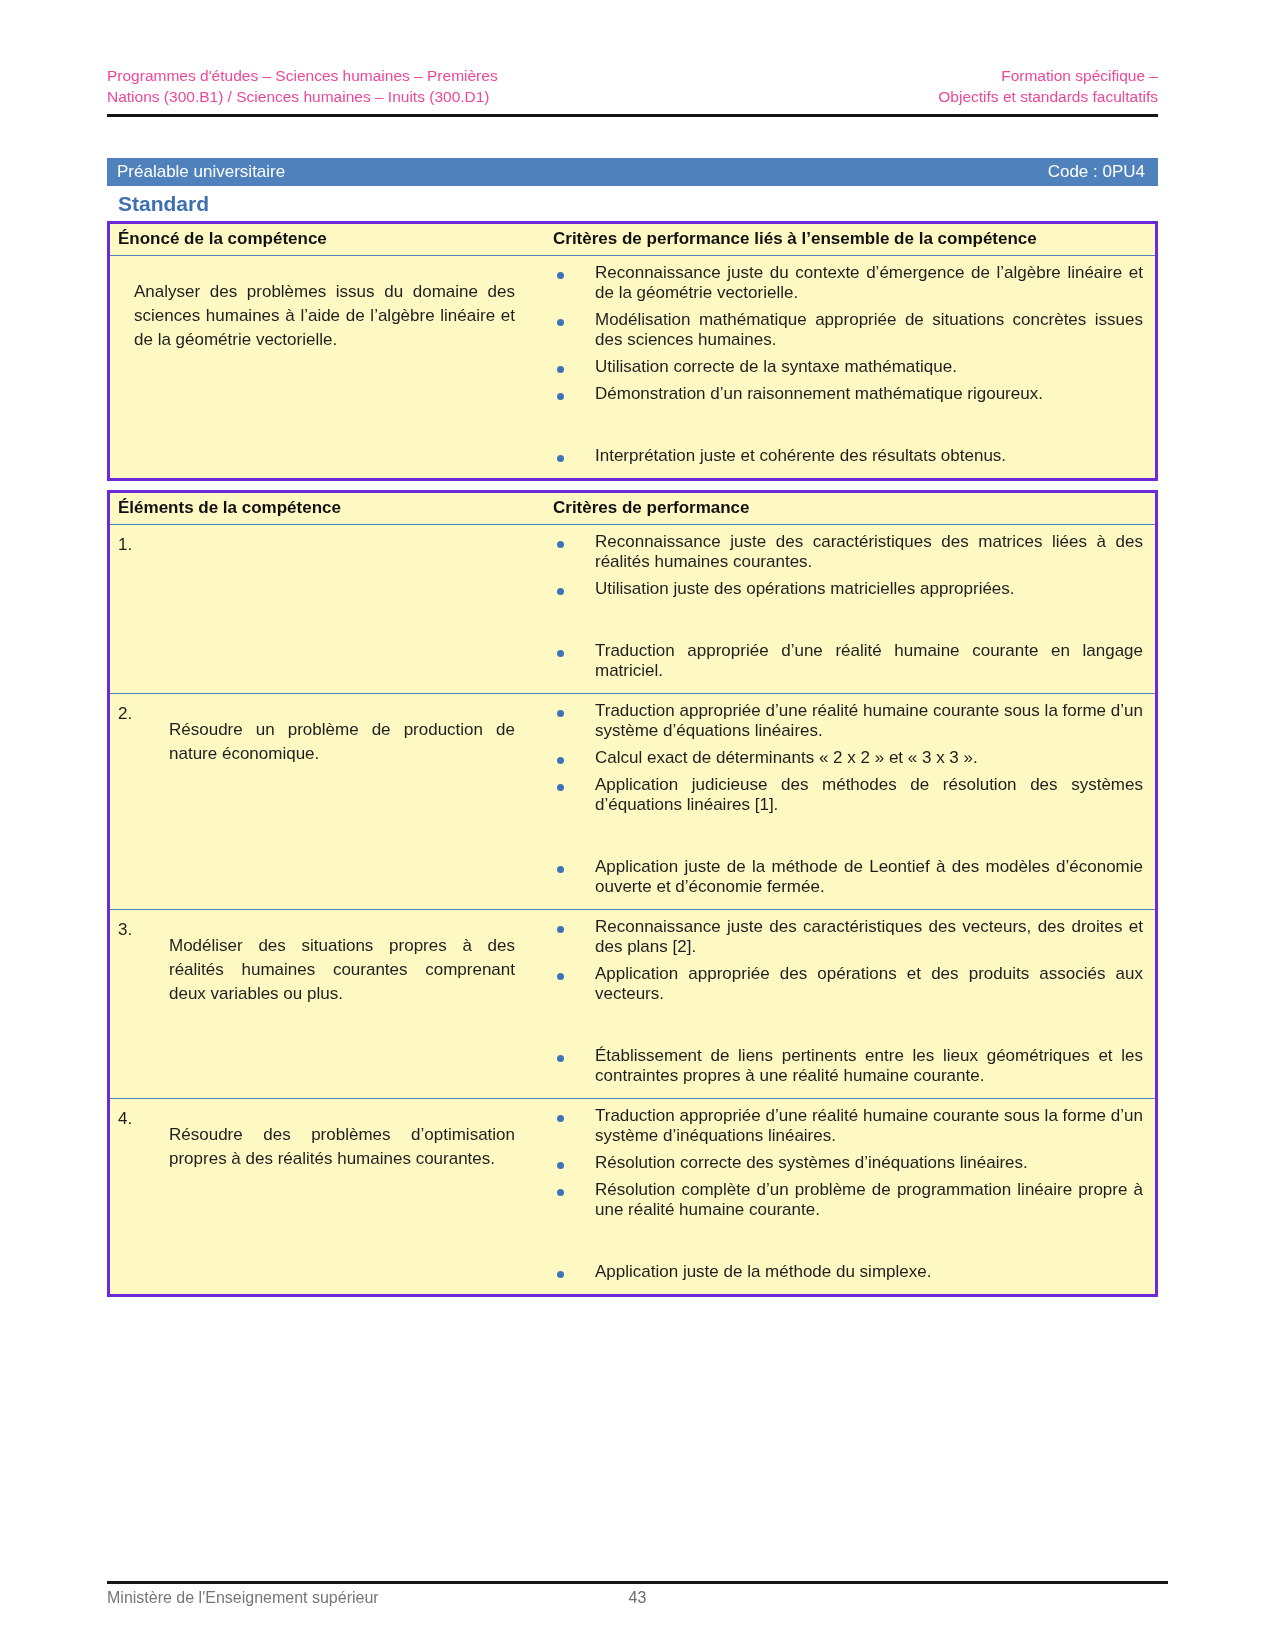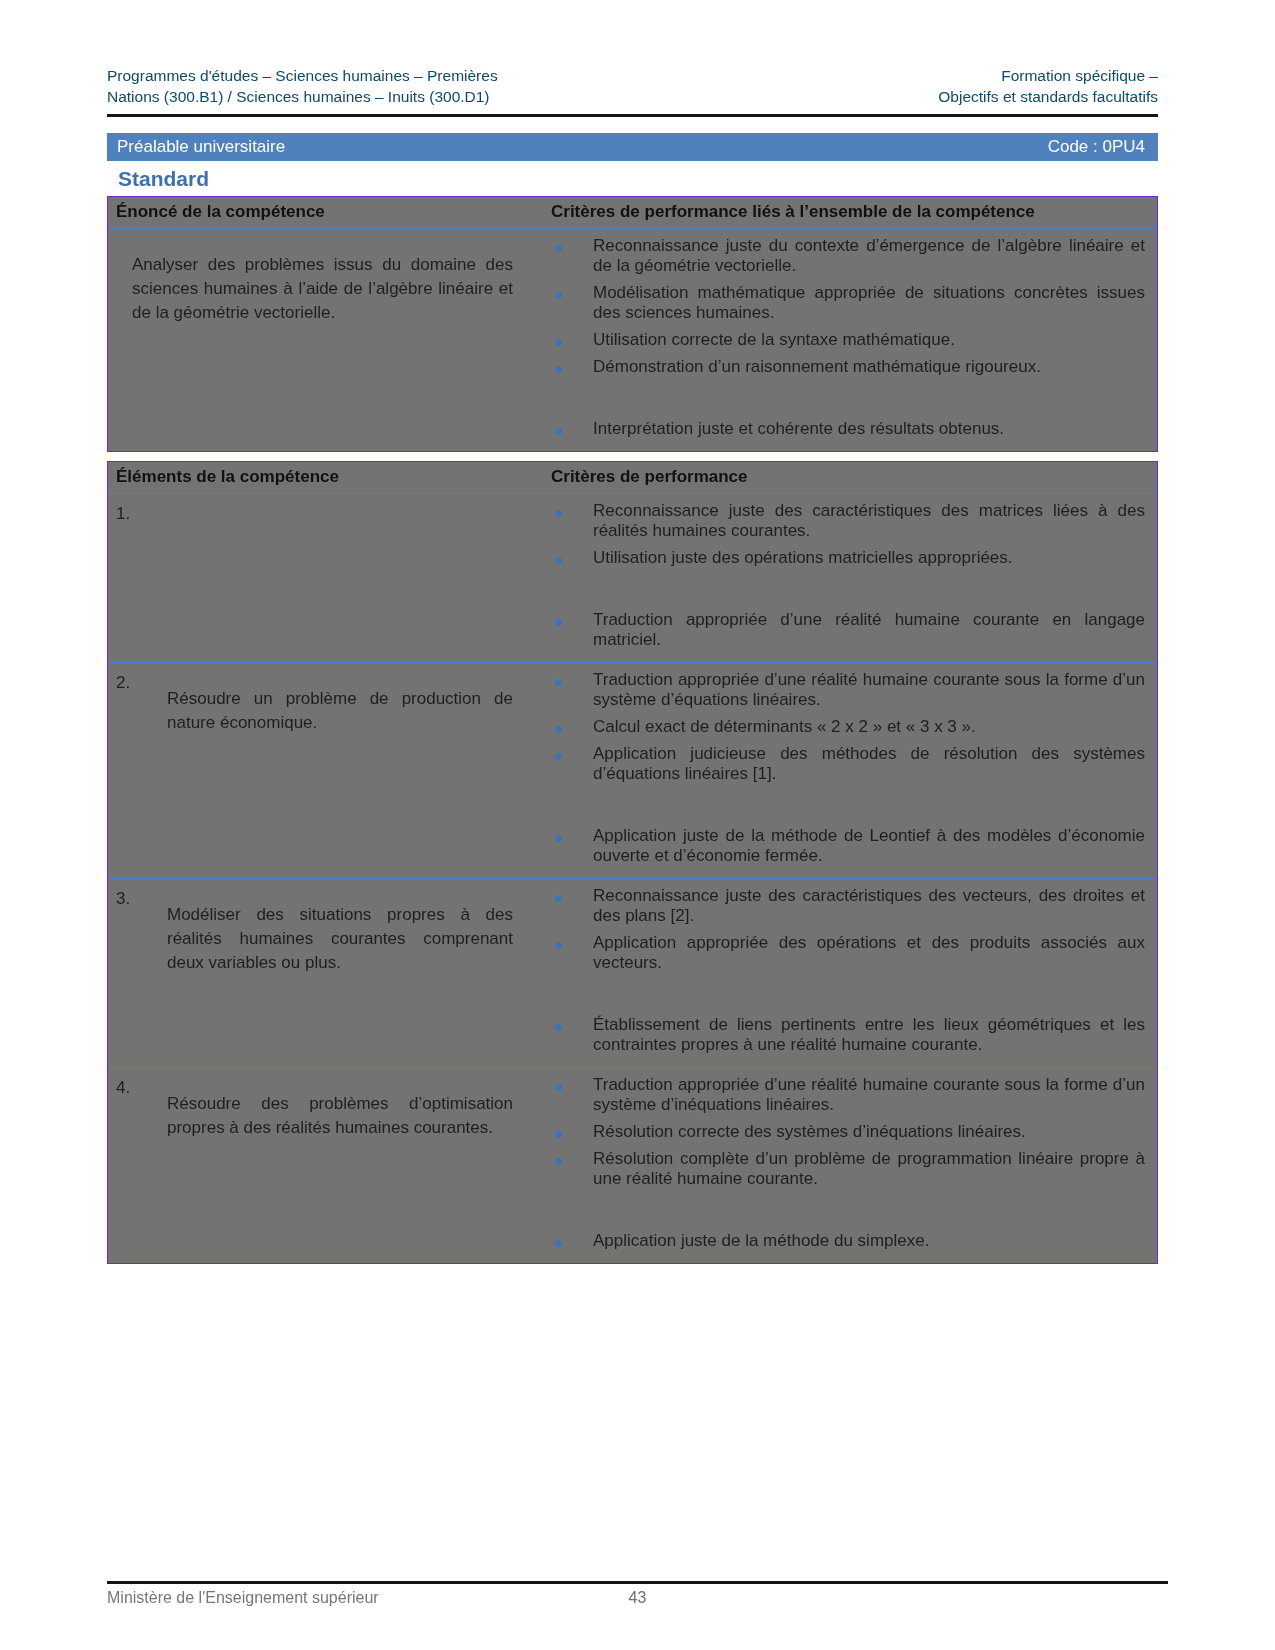--- a/index.html
+++ b/index.html
@@ -11,44 +11,44 @@
     color:#1f1f1f;
     overflow:hidden;
   }
   .content { position:absolute; left:107px; top:0; width:1051px; }
 
   
   .page-header {
     display:flex; justify-content:space-between; align-items:flex-end;
     padding-top:65px; padding-bottom:7px;
     border-bottom:3px solid #161616;
-    color:#0c4a6e; font-size:15.5px; line-height:21px;
+    color:#ec4899; font-size:15.5px; line-height:21px;
   }
   .ph-right { text-align:right; }
 
   
   .title-bar {
-    margin-top:16px;
+    margin-top:41px;
     background:#4F81BD; color:#ffffff;
     display:flex; justify-content:space-between; align-items:center;
     height:28px; padding:0 13px 0 10px; box-sizing:border-box;
     font-size:17px;
     gap:32px;
   }
 
   
   .col-headings { display:grid; grid-template-columns:438px 1fr; margin-top:4px; }
   .col-headings h2 {
     margin:0; padding:2px 0 5px 8px;
     font-size:21px; font-weight:bold; color:#3E6FB0;
   }
   .standard-h { padding-left:11px !important; }
 
   
-  .tbl { border:1px solid #6d28d9; background:#737373; }
+  .tbl { border:3px solid #6d28d9; background:#fef9c3; }
   .tbl-2 { margin-top:9px; }
   .tbl-head {
     display:grid; grid-template-columns:435px 1fr;
     border-bottom:1px solid #4F81BD;
   }
   .th { font-weight:bold; font-size:17px; color:#111; padding:5px 10px 6px 8px; }
   .tbl-body { display:grid; grid-template-columns:435px 1fr; }
   .rows > .tbl-row { display:grid; grid-template-columns:435px 1fr; }
   .rows > .tbl-row + .tbl-row { border-top:1px solid #4F81BD; }
 

